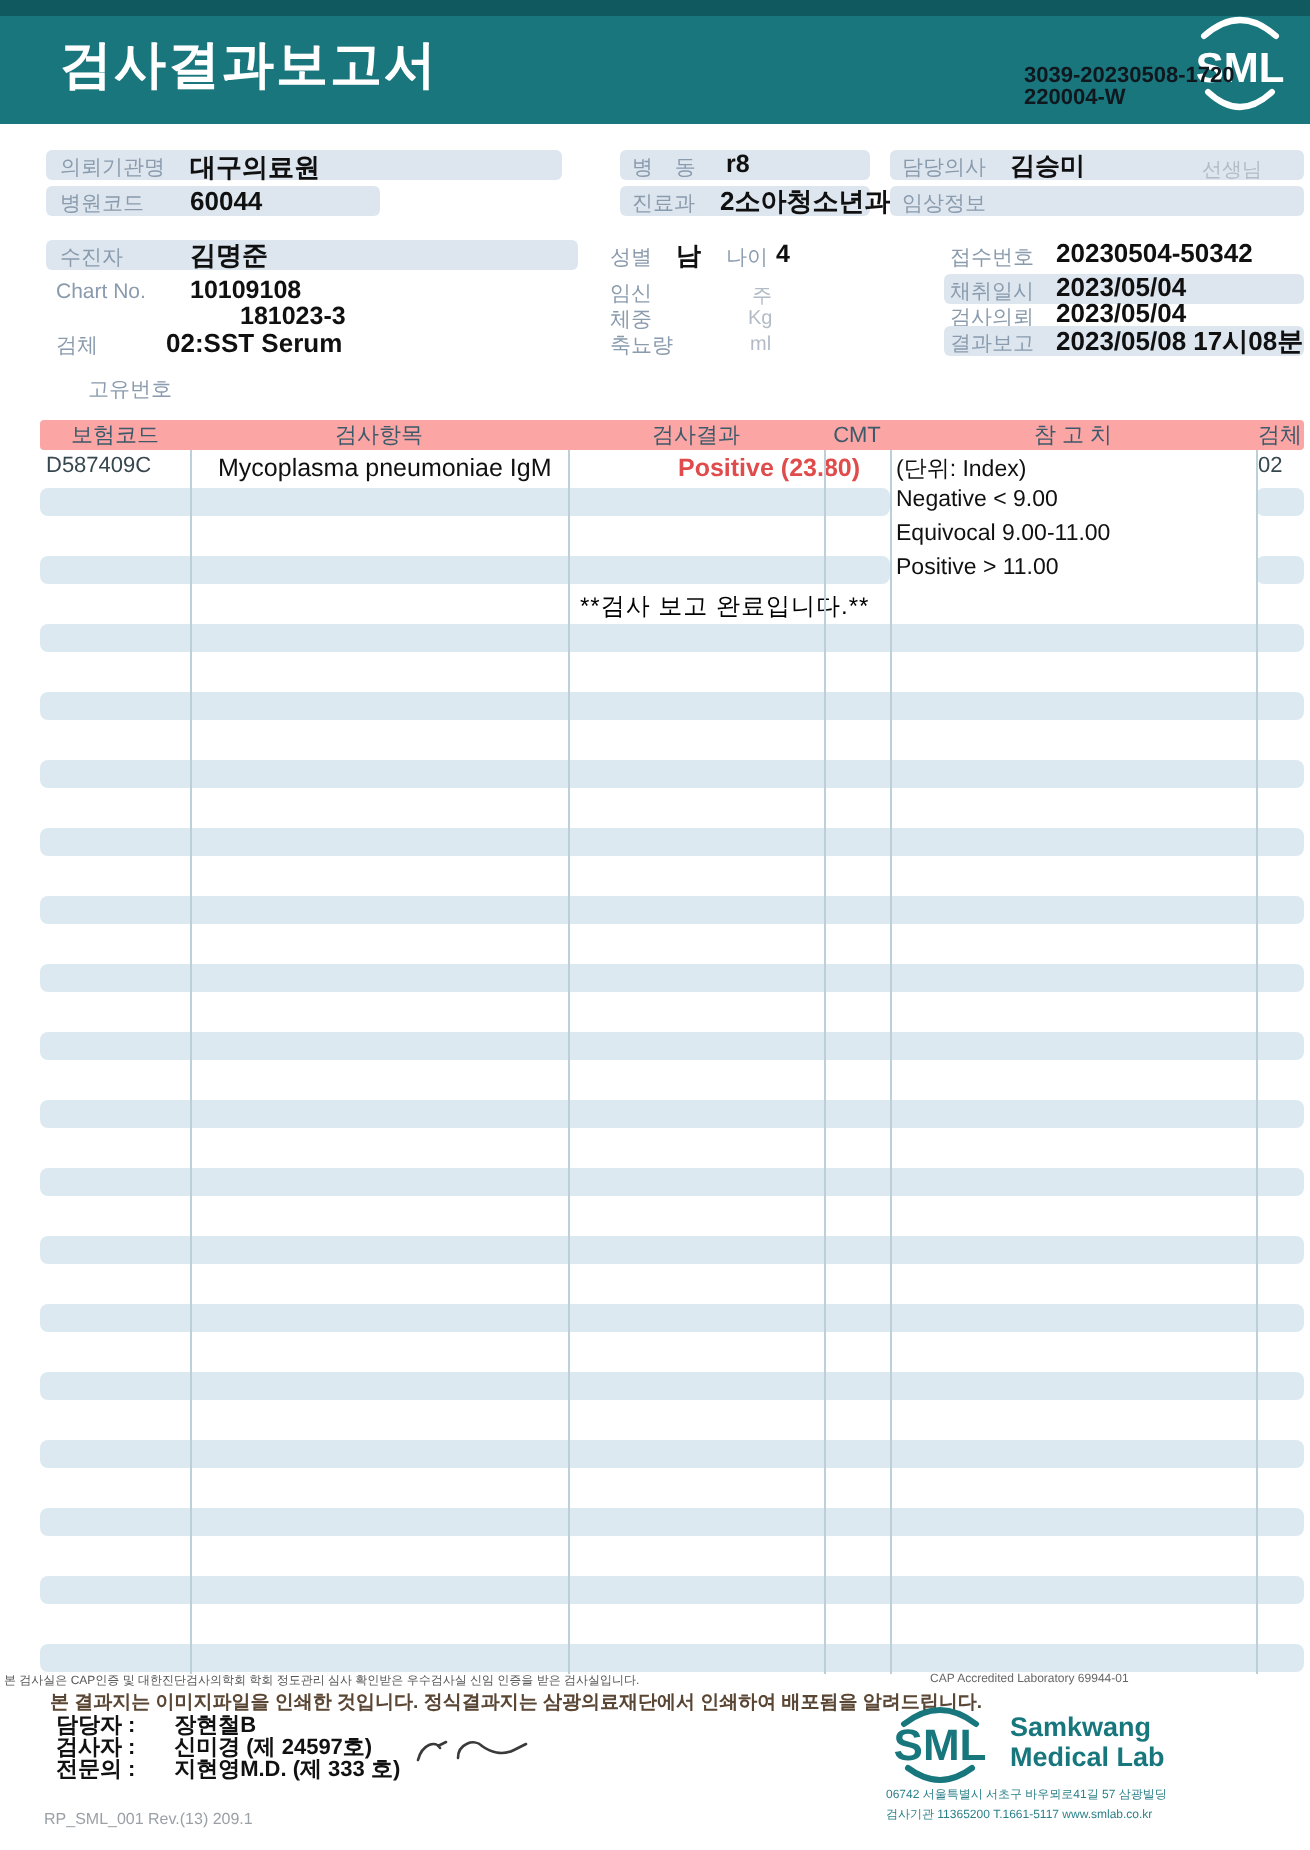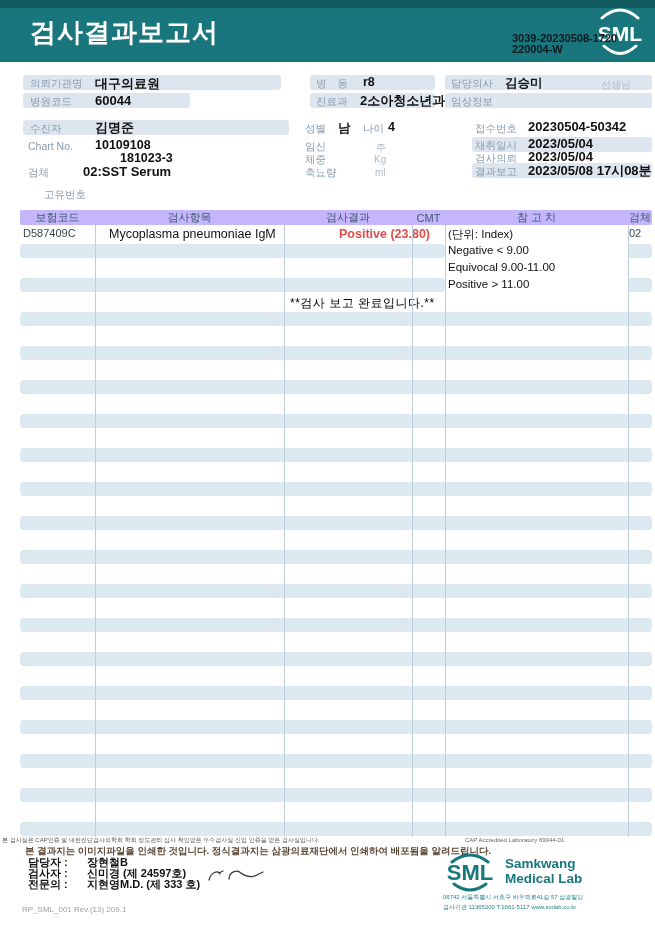--- a/index.html
+++ b/index.html
@@ -15,21 +15,21 @@
 
   
   .fbar{position:absolute;height:15px;background:#dde6ef;border-radius:3px;}
   .flbl{position:absolute;font-size:10.5px;color:#8a9bad;white-space:nowrap;}
   .fval{position:absolute;font-size:12.5px;font-weight:bold;color:#101010;white-space:nowrap;}
   .funit{position:absolute;font-size:10px;color:#b3bcc6;white-space:nowrap;}
   .fsuffix{position:absolute;font-size:10px;color:#b3bcc6;white-space:nowrap;}
 
   
   .rtable{position:absolute;left:20px;top:210px;width:632px;}
-  .thead{display:flex;height:15px;background:#c4b5fd;border-radius:2px;align-items:center;}
+  .thead{display:flex;height:15px;background:#fca5a5;border-radius:2px;align-items:center;}
   .th{font-size:11px;color:#3c5a6a;text-align:center;white-space:nowrap;}
   .th1{width:75px;}.th2{width:189px;}.th3{width:128px;}.th4{width:33px;}.th5{width:183px;}.th6{width:24px;}
   .trows{position:relative;}
   .vline{position:absolute;top:0;width:1px;background:#bdd0d9;}
   .trow{position:relative;height:17px;}
   .rbar{position:absolute;top:1.5px;height:14px;background:#dde9f1;border-radius:4px;}
   .c{position:absolute;top:2px;white-space:nowrap;color:#222;}
   .c-code{left:3px;font-size:11px;color:#37474f;}
   .c-test{left:89px;font-size:12.5px;color:#101010;}
   .c-result{left:279px;font-size:12.5px;font-weight:bold;margin-left:40px;}

